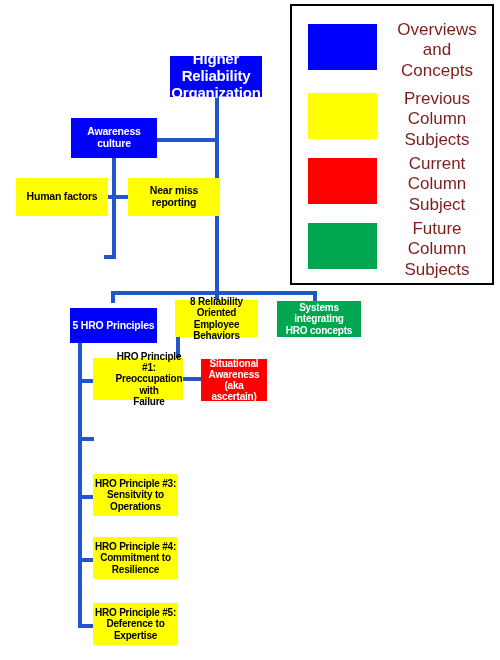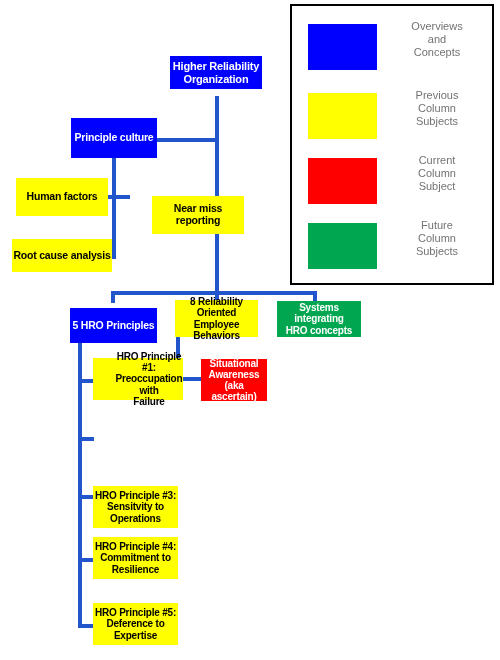--- a/index.html
+++ b/index.html
@@ -72,22 +72,22 @@
     top: 2px;
     width: 69px;
     height: 46px;
   }
   .legend-label {
     position: absolute;
     left: 95px;
     top: -2px;
     width: 100px;
     text-align: center;
-    font-size: 11px;
-    color: #737373;
+    font-size: 17px;
+    color: #7f1d1d;
     line-height: 1.2;
     white-space: pre-line;
   }
   .sw-blue   { background: #0000FF; }
   .sw-yellow { background: #FFFF00; }
   .sw-red    { background: #FF0000; }
   .sw-green  { background: #00A650; }
 </style>
 </head>
 <body>
@@ -114,50 +114,49 @@
   <div class="ln ln-v" style="left:78px; top:337px; height:291px;"></div>
   <div class="ln ln-h" style="left:78px; top:379px; width:16px;"></div>
   <div class="ln ln-h" style="left:78px; top:437px; width:16px;"></div>
   <div class="ln ln-h" style="left:78px; top:495px; width:16px;"></div>
   <div class="ln ln-h" style="left:78px; top:558px; width:16px;"></div>
   <div class="ln ln-h" style="left:78px; top:624px; width:16px;"></div>
 
   <div class="ln ln-v" style="left:176px; top:337px; height:44px;"></div>
   <div class="ln ln-h" style="left:176px; top:377px; width:26px;"></div>
 
-  <div class="node node-blue" style="left:170px; top:56px; width:92px; height:33px; font-size:11px;">Higher Reliability
+  <div class="node node-blue" style="left:170px; top:56px; width:92px; height:41px; font-size:15px;">Higher Reliability
 Organization</div>
 
-  <div class="node node-blue" style="left:71px; top:118px; width:86px; height:40px; font-size:10.5px;">Principle culture</div>
+  <div class="node node-blue" style="left:71px; top:118px; width:86px; height:40px; font-size:10.5px;">Awareness culture</div>
 
   <div class="node node-yellow" style="left:16px; top:178px; width:92px; height:38px; font-size:10.5px;">Human factors</div>
 
-  <div class="node node-yellow" style="left:128px; top:196px; width:92px; height:38px; font-size:10.5px;margin-left:24px;">Near miss reporting</div>
+  <div class="node node-yellow" style="left:128px; top:178px; width:92px; height:38px; font-size:10.5px;">Near miss reporting</div>
 
-  <div class="node node-yellow" style="left:12px; top:239px; width:100px; height:33px; font-size:10.5px;">Root cause analysis</div>
 
   <div class="node node-blue" style="left:70px; top:302px; width:87px; height:35px; font-size:10.5px;margin-top:6px;">5 HRO Principles</div>
 
   <div class="node node-yellow" style="left:175px; top:300px; width:83px; height:37px; font-size:10px;">8 Reliability
 Oriented Employee
 Behaviors</div>
 
   <div class="node node-green" style="left:277px; top:301px; width:84px; height:36px; font-size:10px;">Systems integrating
 HRO concepts</div>
 
   <div class="node node-red" style="left:201px; top:359px; width:66px; height:42px; font-size:10px;">Situational
 Awareness (aka
 ascertain)</div>
 
   <div class="node node-yellow" style="left:93px; top:358px; width:90px; height:42px; font-size:10px;padding-left:22px;">HRO Principle #1:
 Preoccupation with
 Failure</div>
 
 
-  <div class="node node-yellow" style="left:93px; top:486px; width:85px; height:42px; font-size:10px;">HRO Principle #3:
+  <div class="node node-yellow" style="left:93px; top:474px; width:85px; height:42px; font-size:10px;">HRO Principle #3:
 Sensitvity to
 Operations</div>
 
   <div class="node node-yellow" style="left:93px; top:537px; width:85px; height:42px; font-size:10px;">HRO Principle #4:
 Commitment to
 Resilience</div>
 
   <div class="node node-yellow" style="left:93px; top:603px; width:85px; height:42px; font-size:10px;">HRO Principle #5:
 Deference to
 Expertise</div>

